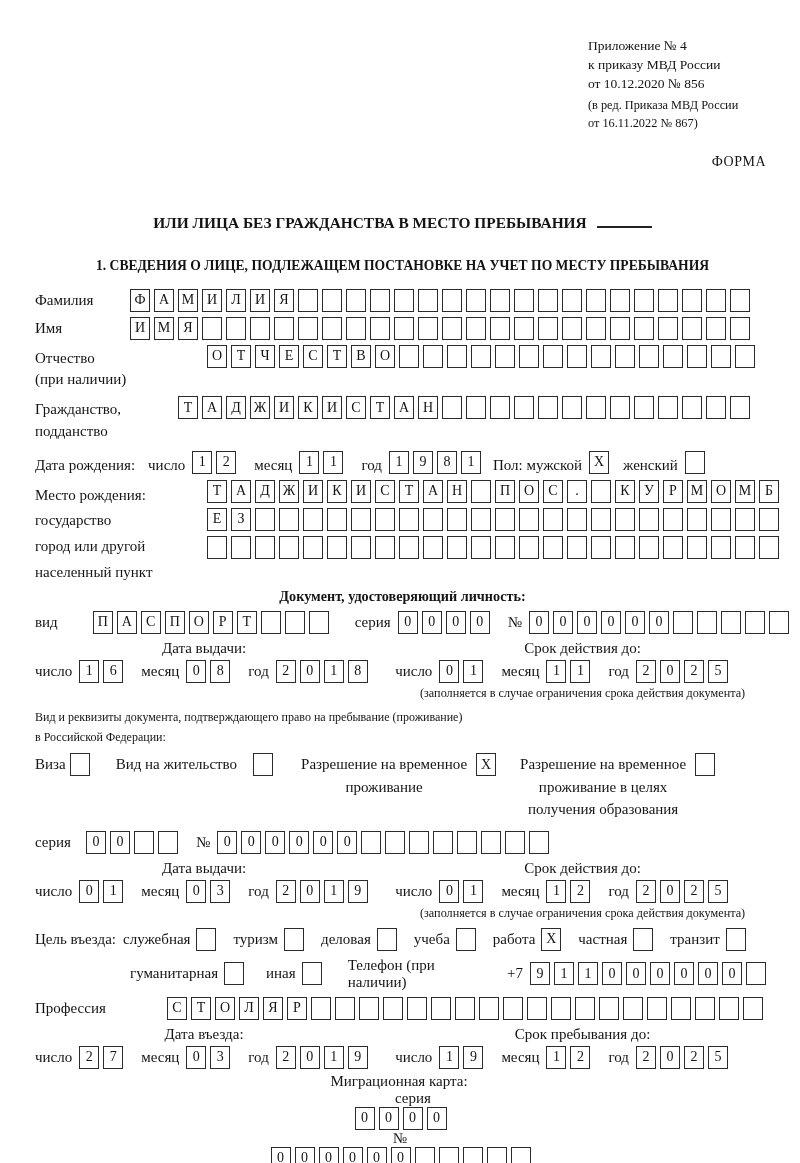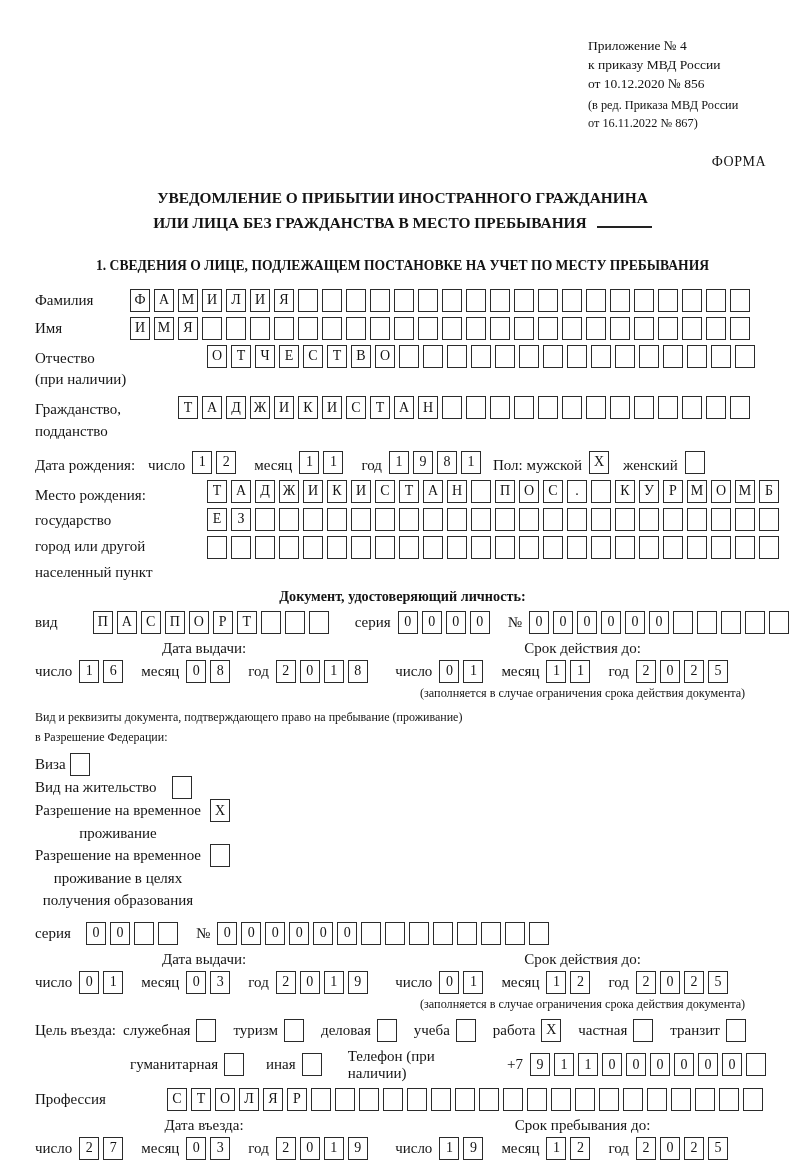--- a/index.html
+++ b/index.html
@@ -34,21 +34,21 @@
   
   .dochead { text-align:center; font-weight:bold; font-size:14.2px; margin:2px 0 6px 0; }
   
   .dsec { display:flex; justify-content:space-between; margin-bottom:7px; font-size:15px; }
   .dcol-l { width:46%; } .dcol-r { width:51%; }
   .dhead { text-align:center; margin-bottom:3px; }
   .dfields { display:flex; align-items:center; }
   .note { font-size:12.2px; white-space:nowrap; margin-top:3px; text-align:center; }
   
   .intro { font-size:12px; line-height:1.65; margin-top:4px; }
-  .opts { display:flex; align-items:flex-start; margin:6px 0 10px 0; font-size:15px;flex-direction:column; }
+  .opts { display:flex; align-items:flex-start; margin:6px 0 10px 0; font-size:15px; }
   .opt { display:flex; align-items:flex-start; margin-right:16px; }
   .opt .txt { text-align:center; line-height:1.5; }
   .opt .cells { margin-left:9px; margin-top:0; }
   
   .popt { display:flex; align-items:center; margin-right:13px; }
   .popt .cells { margin-left:6px; }
 </style>
 </head>
 <body>
 
@@ -60,21 +60,21 @@
     <div>от 10.12.2020 № 856</div>
     <div class="amendment">
       <div>(в ред. Приказа МВД России</div>
       <div>от 16.11.2022 № 867)</div>
     </div>
   </div>
 
   <div class="forma">ФОРМА</div>
 
   <div class="title">
-    <span>УВЕДОМЛЕНИЕ О ПРИБЫТИИ ИНОСТРАННОГО ГРАЖДАНИНА</span><br>
+    <br>
     <span>ИЛИ ЛИЦА БЕЗ ГРАЖДАНСТВА В МЕСТО ПРЕБЫВАНИЯ</span><span class="blank"></span>
   </div>
 
   <div class="sec">1. СВЕДЕНИЯ О ЛИЦЕ, ПОДЛЕЖАЩЕМ ПОСТАНОВКЕ НА УЧЕТ ПО МЕСТУ ПРЕБЫВАНИЯ</div>
 
   <div class="frow">
     <div class="lbl w95">Фамилия</div>
     <div class="cells">
         <span class="cell">Ф</span>
         <span class="cell">А</span>
@@ -401,21 +401,21 @@
             <span class="cell">0</span>
             <span class="cell">2</span>
             <span class="cell">5</span>
           </div>
       </div>
       <div class="note">(заполняется в случае ограничения срока действия документа)</div>
     </div>
   </div>
 
   <div class="intro">Вид и реквизиты документа, подтверждающего право на пребывание (проживание)</div>
-  <div class="intro" style="margin-top:0;">в Разрешение Федерации:</div>
+  <div class="intro" style="margin-top:0;">в Российской Федерации:</div>
 
   <div class="opts">
     <div class="opt" style="margin-right:22px;">
       <div class="txt">Виза</div>
       <div class="cells" style="margin-left:4px">
           <span class="cell"></span>
         </div>
     </div>
     <div class="opt" style="margin-right:24px;">
       <div class="txt">Вид на жительство</div>

